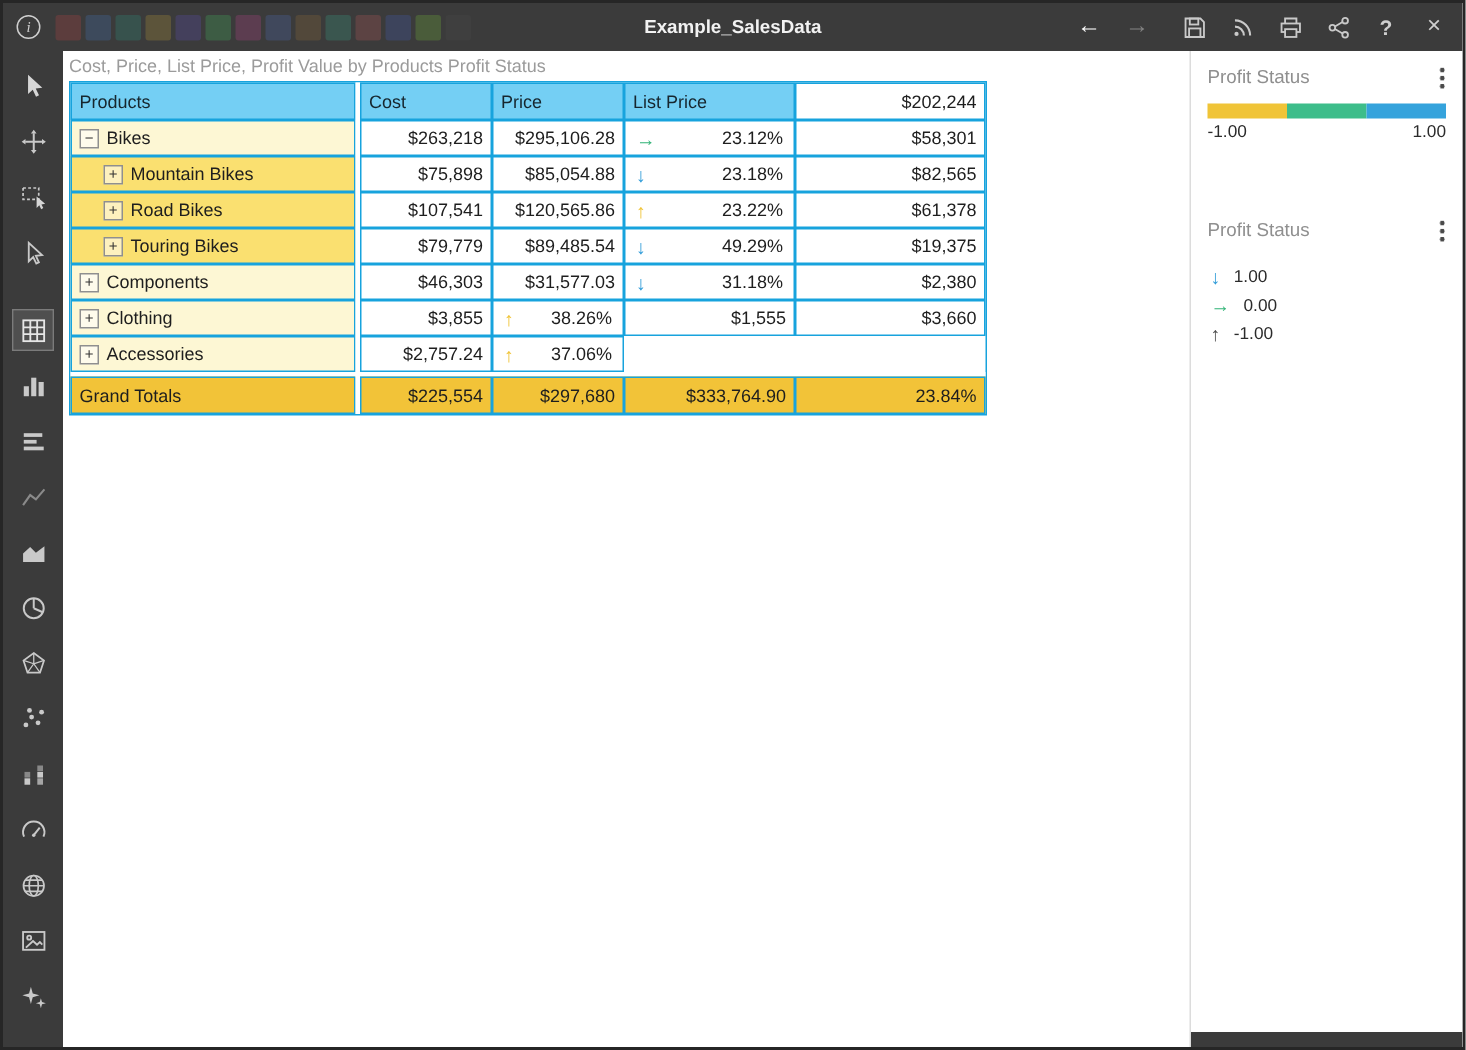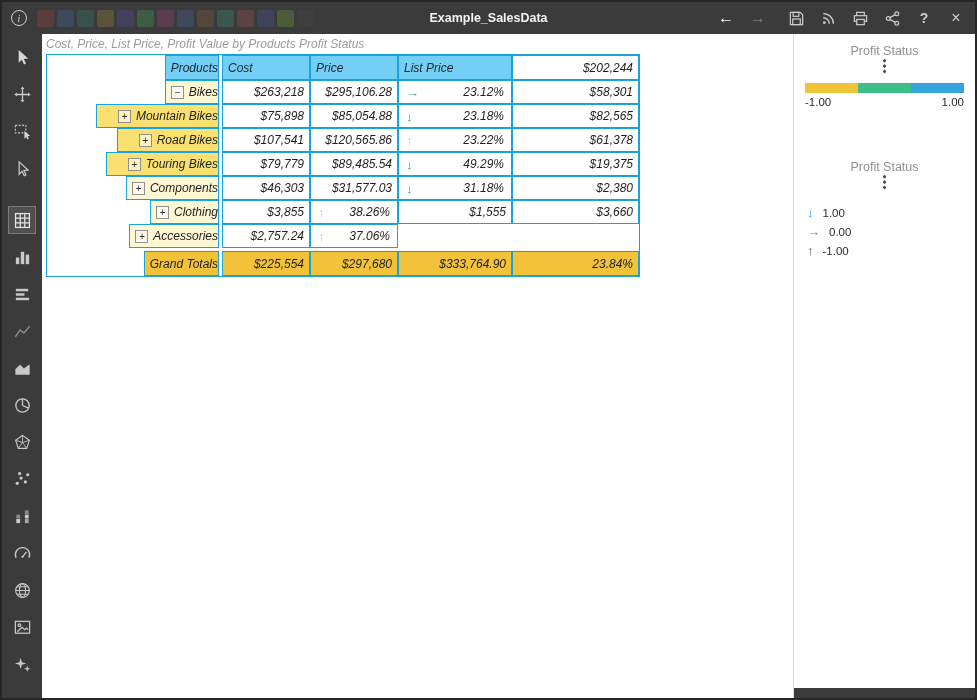--- a/index.html
+++ b/index.html
@@ -30,26 +30,26 @@
   
   .sidebar { position:absolute; top:32px; left:0; bottom:0; width:40px;
              background:var(--chrome-bg,#3b3b3b); display:flex; flex-direction:column;
              align-items:center; padding-top:10px; gap:11px; }
   .sb { width:26px; height:26px; display:flex; align-items:center; justify-content:center; cursor:pointer; }
   .sb svg { width:19px; height:19px; display:block; }
   .sb.sel { background:#4f4f4f; outline:1px solid #7b7b7b; }
   .sb.grp { margin-top:15px; }
 
   
-  .main { position:absolute; top:32px; left:40px; right:182px; bottom:0; background:#fff;font-style:italic; }
+  .main { position:absolute; top:32px; left:40px; right:182px; bottom:0; background:#fff; }
   .caption { position:absolute; top:3px; left:4px; font-size:12px; color:#9b9b9b; white-space:nowrap; }
 
   .pivot-frame { position:absolute; top:20px; left:4px; display:inline-flex;
                  border:1px solid var(--table-border,#17a3dd); background:#fff; }
-  .lbl-col { width:172px; display:flex; flex-direction:column;align-items:flex-end; }
+  .lbl-col { width:190px; display:flex; flex-direction:column; }
   .gutter { width:3px; background:#fff; }
   .data-grid { display:grid; grid-template-columns:88px 88px 114px 127px;
                grid-template-rows:25px repeat(7,24px) 3px 25px; }
 
   .cell { border:1px solid var(--table-border,#17a3dd); font-size:12px; color:#1e1e1e;
           display:flex; align-items:center; overflow:hidden; white-space:nowrap; }
   .lbl-col .cell { height:24px; flex:0 0 auto; }
   .lbl-col .hdr, .lbl-col .total { height:25px; }
   .hdr { background:var(--header-bg,#74cff4); color:#16262e; padding-left:5px; }
   .lbl { gap:5px; padding-left:5px; }
@@ -60,22 +60,22 @@
   .num { justify-content:flex-end; padding-right:5px; }
   .profit { padding:0 7px; }
   .arrow { font-weight:bold; font-size:13px; line-height:1; }
   .pval { margin-left:auto; }
   .total { background:var(--total-bg,#f2c338); }
   .hspacer { height:3px; background:#fff; }
 
   
   .rpanel { position:absolute; top:32px; right:0; bottom:0; width:182px; background:#fff;
             border-left:1px solid #dcdcdc; }
-  .rp-title-row { display:flex; align-items:center; justify-content:space-between;
-                  margin:10px 11px 0 11px;flex-direction:column; }
+  .rp-title-row { display:flex; justify-content:space-between;
+                  margin:10px 11px 0 11px; }
   .rp-title { color:#8f8f8f; font-size:12.5px; }
   .vdots { width:5px; height:16px; cursor:pointer;
            background-image:radial-gradient(circle, #4a4a4a 1.5px, transparent 1.7px);
            background-size:5px 5.4px; background-repeat:repeat-y; background-position:center top; }
   .grad-bar { display:flex; height:10px; margin:9px 11px 0 11px; }
   .grad-seg { flex:1; }
   .grad-range { display:flex; justify-content:space-between; margin:3px 11px 0 11px;
                 font-size:11.5px; color:#2b2b2b; }
   .rp-block2 { margin-top:52px; }
   .arrow-legend { margin:13px 13px 0 13px; }

